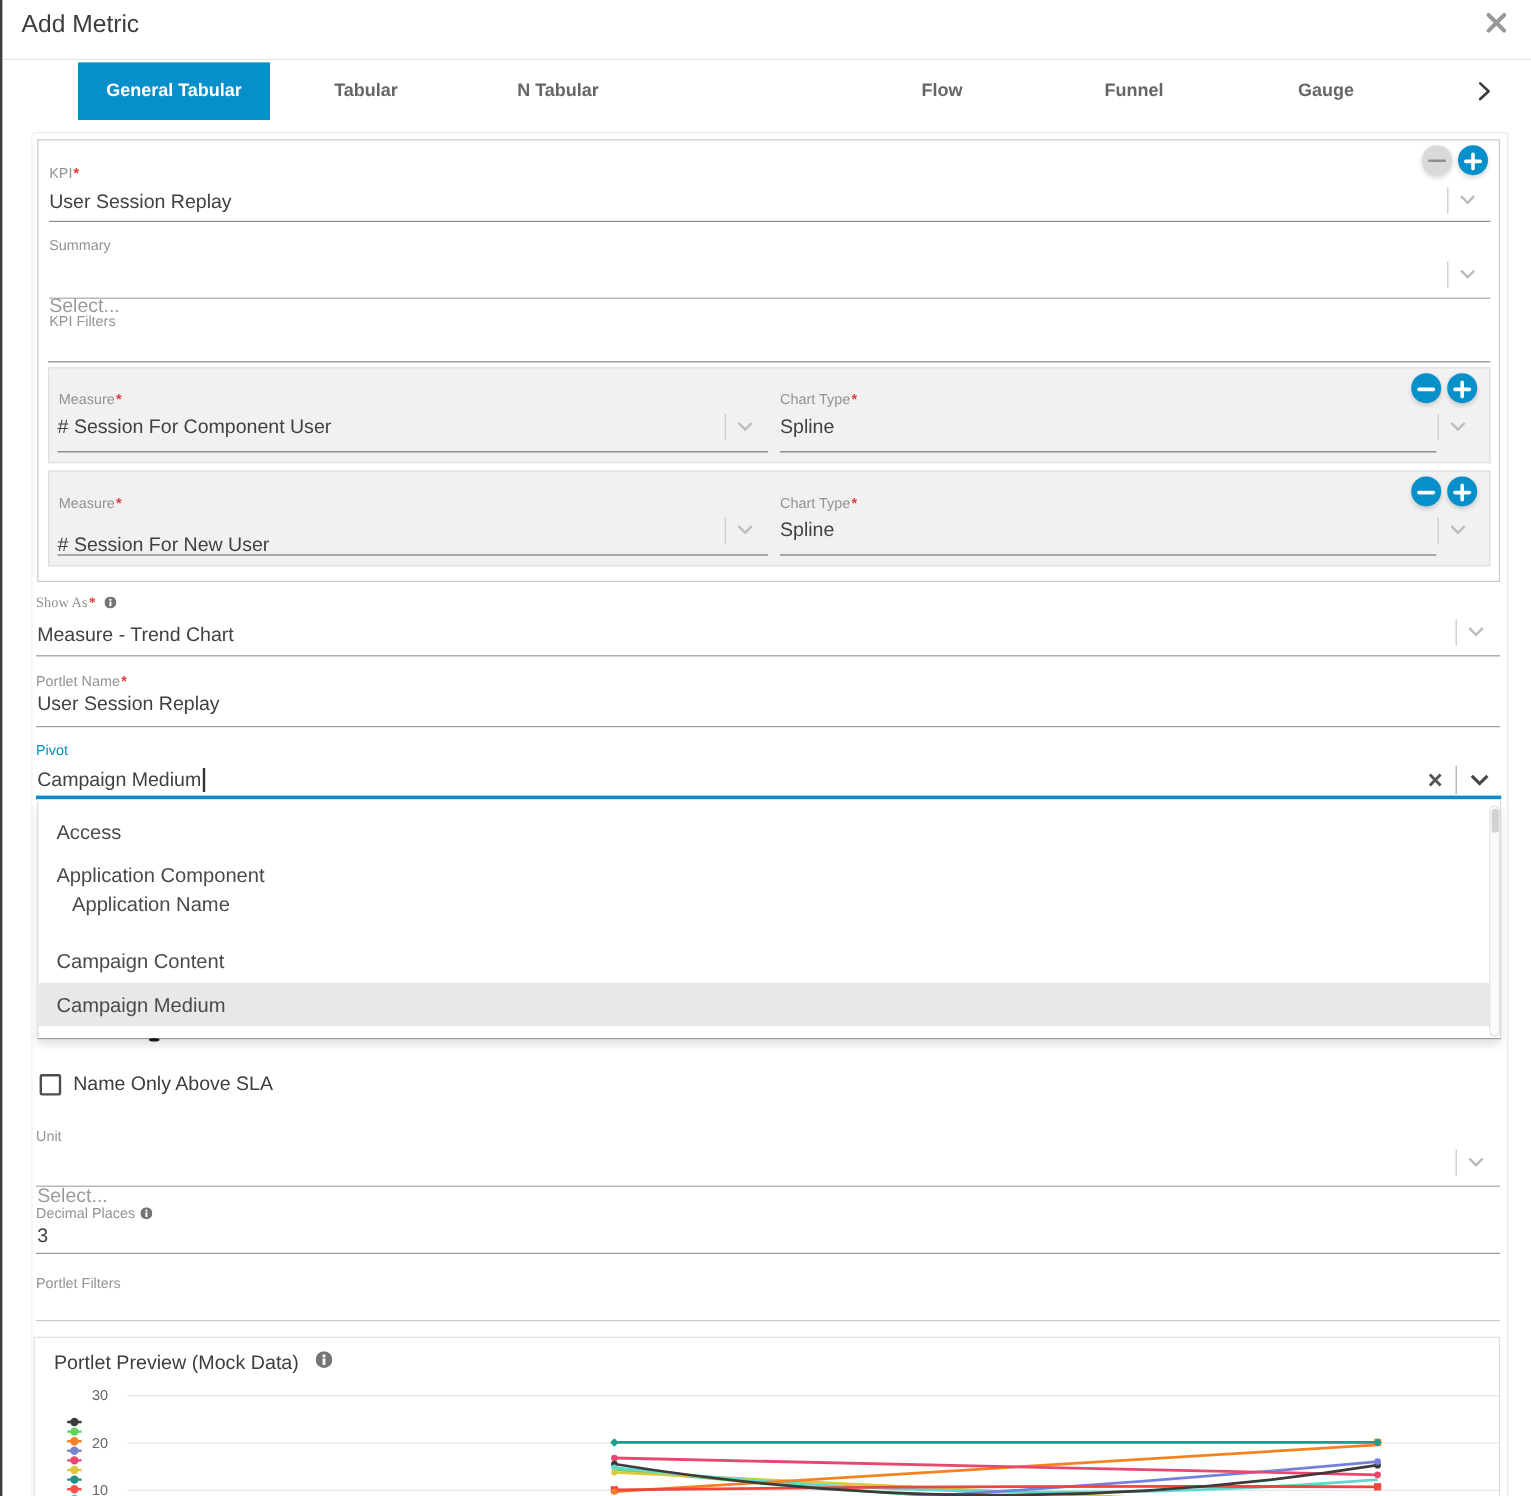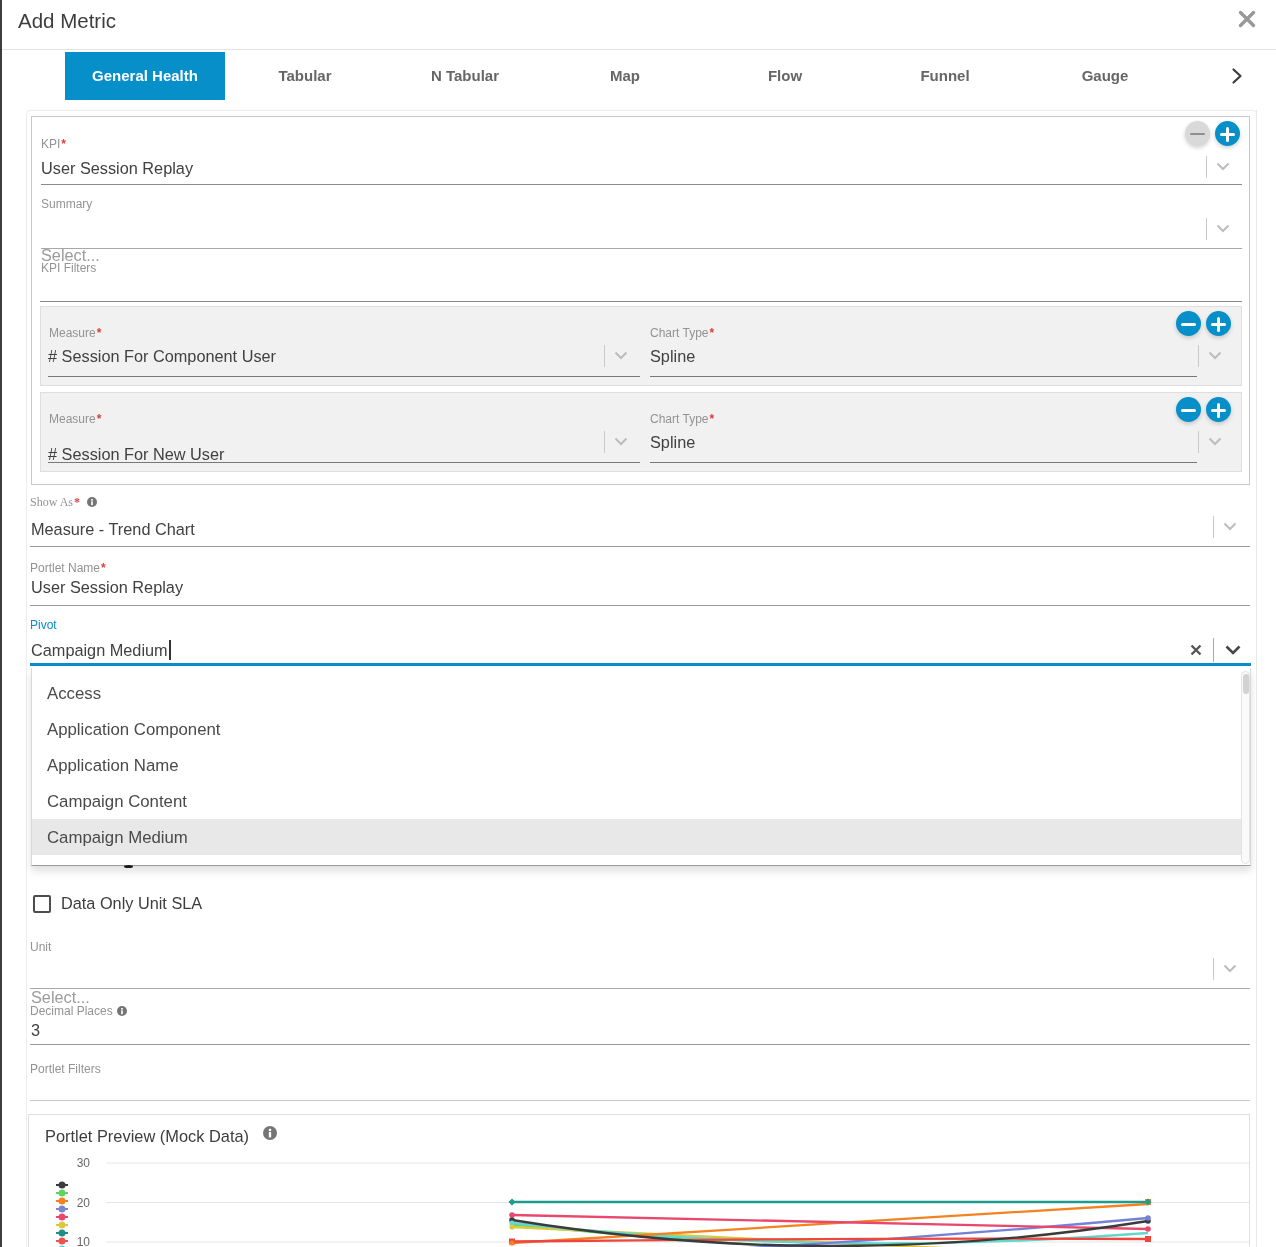--- a/index.html
+++ b/index.html
@@ -23,24 +23,23 @@
 
   <div class="abs" style="left:0;top:0;width:2px;height:1247px;background:#3d3d3d;"></div>
 
   <div class="abs" style="left:2px;top:0;width:1274px;height:50px;border-bottom:1px solid #e4e4e4;"></div>
   <div class="abs" style="left:18px;top:9px;font-size:20.5px;color:#3d3d3d;">Add Metric</div>
   <svg class="abs" style="left:1238px;top:10px;" width="18" height="18" viewBox="0 0 18 18">
     <path d="M2.5 2.5 L15.5 15.5 M15.5 2.5 L2.5 15.5" stroke="#989898" stroke-width="3.4" stroke-linecap="round"></path>
   </svg>
 
   <div class="abs" style="left:65px;top:52px;width:160px;height:48px;background:#068fc9;color:#fff;
-       font-size:15px;font-weight:bold;text-align:center;line-height:48px;">General Health</div>
+       font-size:15px;font-weight:bold;text-align:center;line-height:48px;">General Tabular</div>
   <div class="abs tabtxt" style="left:225px;top:52px;width:160px;">Tabular</div>
   <div class="abs tabtxt" style="left:385px;top:52px;width:160px;">N Tabular</div>
-  <div class="abs tabtxt" style="left:545px;top:52px;width:160px;">Map</div>
   <div class="abs tabtxt" style="left:705px;top:52px;width:160px;">Flow</div>
   <div class="abs tabtxt" style="left:865px;top:52px;width:160px;">Funnel</div>
   <div class="abs tabtxt" style="left:1025px;top:52px;width:160px;">Gauge</div>
   <svg class="abs" style="left:1230px;top:67px;" width="14" height="18" viewBox="0 0 14 17">
     <path d="M3.5 2 L10.5 8.5 L3.5 15" stroke="#3d3d3d" stroke-width="2.2" fill="none" stroke-linecap="round" stroke-linejoin="round"></path>
   </svg>
   <style>.tabtxt{height:48px;font-size:15px;font-weight:bold;color:#666;text-align:center;line-height:48px;}</style>
 
   <div class="abs" style="left:26px;top:110px;width:1231px;height:1137px;border:1px solid #ededed;
        border-bottom:none;border-radius:4px 4px 0 0;"></div>
@@ -142,36 +141,36 @@
   <svg class="chev" style="left:1225px;top:645px;" width="16" height="10" viewBox="0 0 16 10">
     <path d="M1.5 1.5 L8 8 L14.5 1.5" stroke="#474747" stroke-width="2.6" fill="none"></path>
   </svg>
   <div class="abs" style="left:30px;top:663px;width:1221px;height:3px;background:#0a8cc7;"></div>
 
   <div class="abs" style="left:31px;top:668px;width:1220px;height:198px;background:#fff;
        border:1px solid #d9d9d9;border-top:none;border-bottom:1.5px solid #9a9a9a;
        box-shadow:0 5px 8px rgba(0,0,0,.13);overflow:hidden;">
     <div class="ditem" style="top:8px;">Access</div>
     <div class="ditem" style="top:44px;">Application Component</div>
-    <div class="ditem" style="top:80px;">Application Name</div>
+    <div class="ditem" style="top:68px;margin-left:13px;">Application Name</div>
     <div class="ditem" style="top:116px;">Campaign Content</div>
     <div class="abs" style="left:0;top:151px;width:1210px;height:36px;background:#e8e8e8;"></div>
     <div class="ditem" style="top:152px;">Campaign Medium</div>
     <div class="ditem" style="top:188px;">Campaign Source</div>
 
     <div class="abs" style="left:1209px;top:3px;width:9px;height:193px;background:#fafafa;
          border:1px solid #e3e3e3;border-radius:5px;"></div>
     <div class="abs" style="left:1210.5px;top:6px;width:6px;height:20px;background:#d2d2d2;border-radius:4px;"></div>
   </div>
   <style>.ditem{position:absolute;left:15px;height:36px;line-height:36px;font-size:16.8px;color:#4a4a4a;}</style>
 
   <div class="abs" style="left:124px;top:864.5px;width:9px;height:3px;background:#1a1a1a;border-radius:50%;"></div>
 
   <div class="abs" style="left:33px;top:895px;width:18px;height:18px;border:2px solid #4d4d4d;border-radius:2px;"></div>
-  <div class="abs" style="left:61px;top:894px;font-size:16.3px;color:#3d3d3d;">Data Only Unit SLA</div>
+  <div class="abs" style="left:61px;top:894px;font-size:16.3px;color:#3d3d3d;">Name Only Above SLA</div>
 
   <div class="abs lbl" style="left:30px;top:940px;">Unit</div>
   <div class="abs ph" style="left:31px;top:961px;">Select...</div>
   <div class="uline" style="left:30px;top:988px;width:1220px;background:#a8a8a8;"></div>
   <div class="sep" style="left:1213px;top:958px;height:22px;"></div>
   <svg class="chev" style="left:1223px;top:964px;" width="14" height="9" viewBox="0 0 14 9">
     <path d="M1.5 1.5 L7 7 L12.5 1.5" stroke="#bcbcbc" stroke-width="2" fill="none"></path>
   </svg>
 
   <div class="abs lbl" style="left:30px;top:1004px;">Decimal Places</div>

